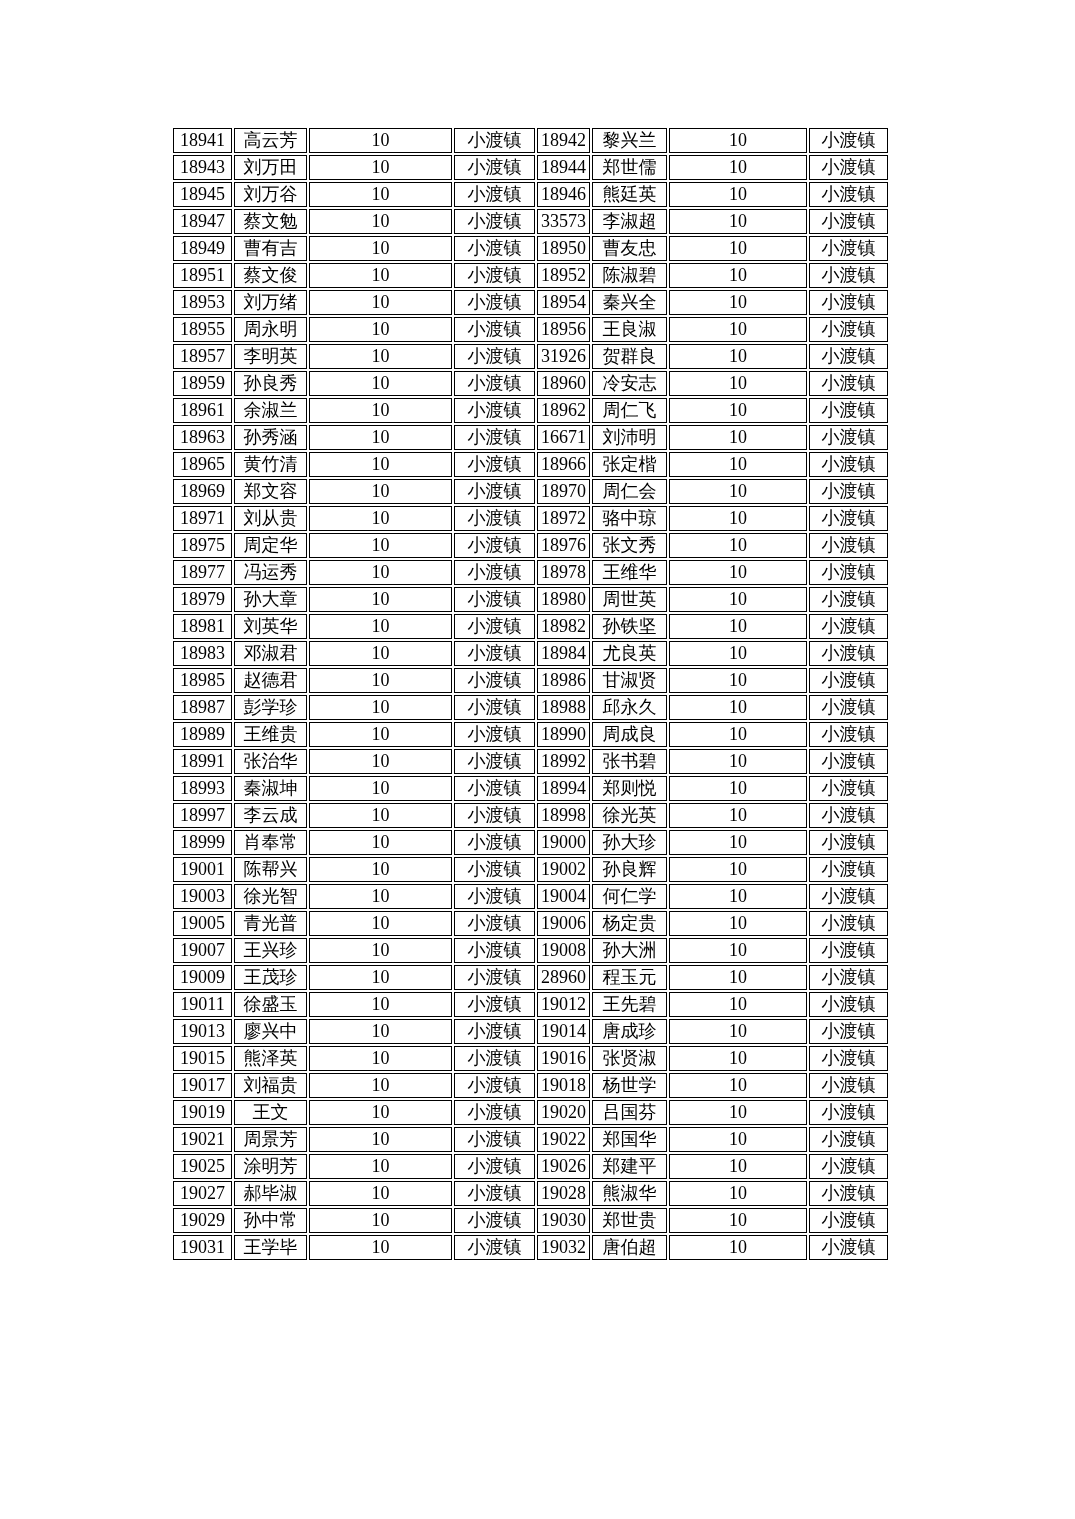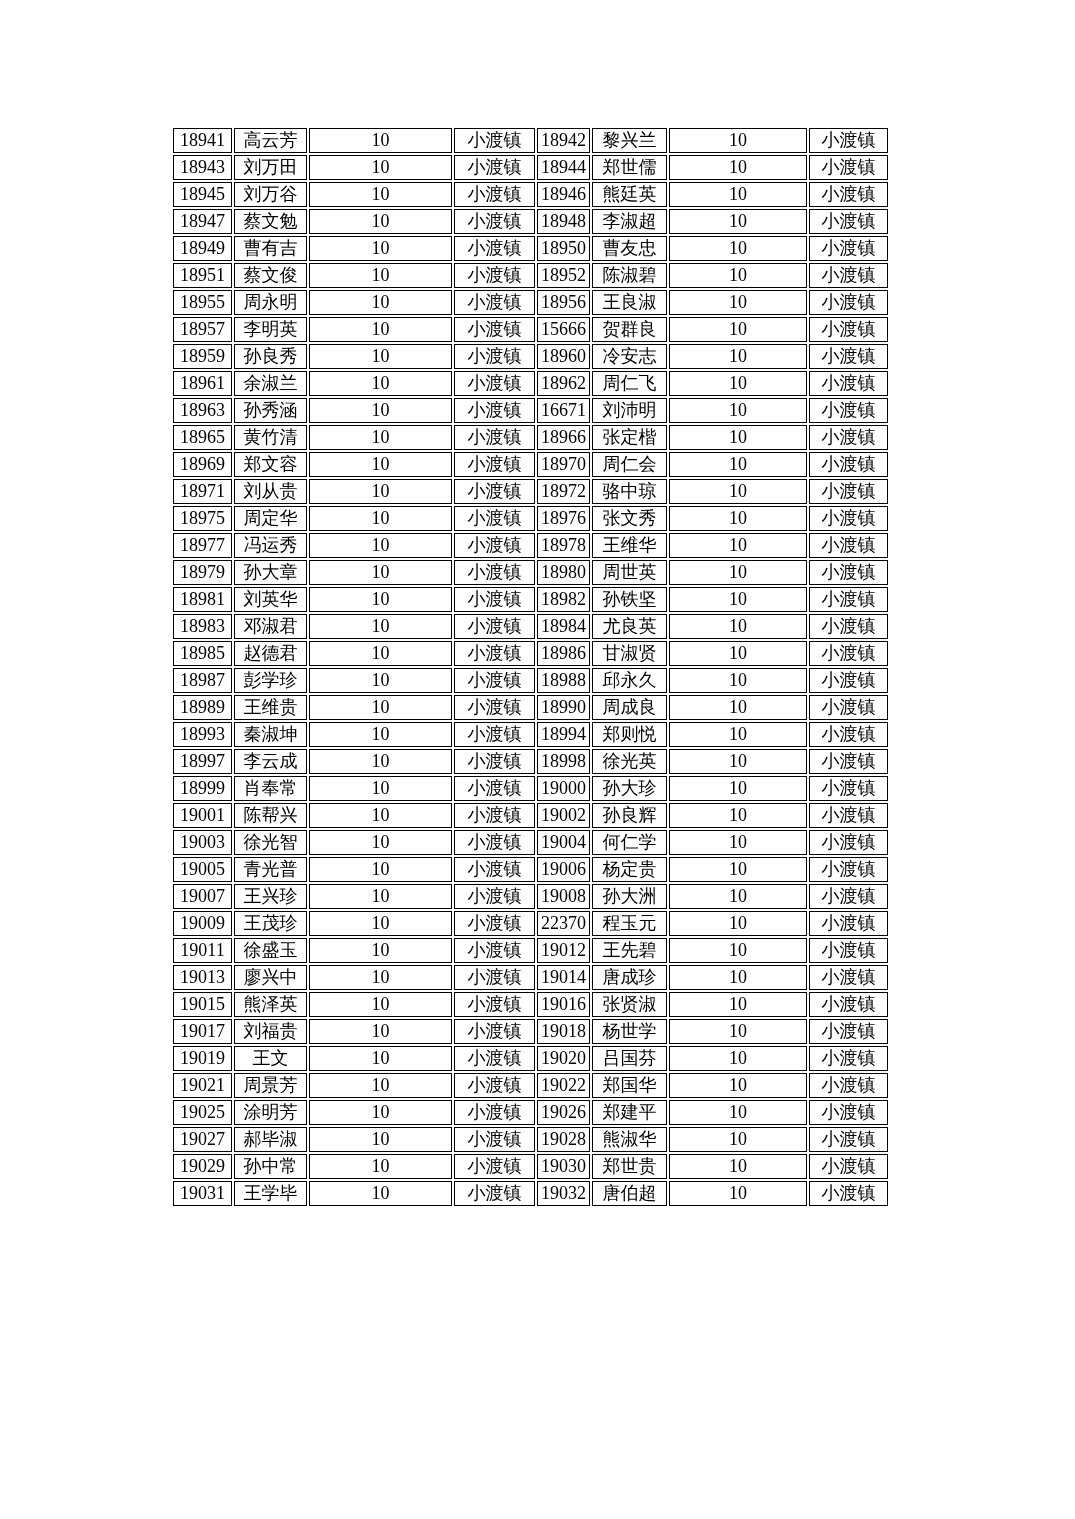--- a/index.html
+++ b/index.html
@@ -94,21 +94,21 @@
     <td>18946</td>
     <td>熊廷英</td>
     <td>10</td>
     <td>小渡镇</td>
   </tr>
         <tr>
     <td>18947</td>
     <td>蔡文勉</td>
     <td>10</td>
     <td>小渡镇</td>
-    <td>18948</td>
+    <td>33573</td>
     <td>李淑超</td>
     <td>10</td>
     <td>小渡镇</td>
   </tr>
         <tr>
     <td>18949</td>
     <td>曹有吉</td>
     <td>10</td>
     <td>小渡镇</td>
     <td>18950</td>
@@ -120,35 +120,45 @@
     <td>18951</td>
     <td>蔡文俊</td>
     <td>10</td>
     <td>小渡镇</td>
     <td>18952</td>
     <td>陈淑碧</td>
     <td>10</td>
     <td>小渡镇</td>
   </tr>
         <tr>
+    <td>18953</td>
+    <td>刘万绪</td>
+    <td>10</td>
+    <td>小渡镇</td>
+    <td>18954</td>
+    <td>秦兴全</td>
+    <td>10</td>
+    <td>小渡镇</td>
+  </tr>
+        <tr>
     <td>18955</td>
     <td>周永明</td>
     <td>10</td>
     <td>小渡镇</td>
     <td>18956</td>
     <td>王良淑</td>
     <td>10</td>
     <td>小渡镇</td>
   </tr>
         <tr>
     <td>18957</td>
     <td>李明英</td>
     <td>10</td>
     <td>小渡镇</td>
-    <td>15666</td>
+    <td>31926</td>
     <td>贺群良</td>
     <td>10</td>
     <td>小渡镇</td>
   </tr>
         <tr>
     <td>18959</td>
     <td>孙良秀</td>
     <td>10</td>
     <td>小渡镇</td>
     <td>18960</td>
@@ -280,20 +290,30 @@
     <td>18989</td>
     <td>王维贵</td>
     <td>10</td>
     <td>小渡镇</td>
     <td>18990</td>
     <td>周成良</td>
     <td>10</td>
     <td>小渡镇</td>
   </tr>
         <tr>
+    <td>18991</td>
+    <td>张治华</td>
+    <td>10</td>
+    <td>小渡镇</td>
+    <td>18992</td>
+    <td>张书碧</td>
+    <td>10</td>
+    <td>小渡镇</td>
+  </tr>
+        <tr>
     <td>18993</td>
     <td>秦淑坤</td>
     <td>10</td>
     <td>小渡镇</td>
     <td>18994</td>
     <td>郑则悦</td>
     <td>10</td>
     <td>小渡镇</td>
   </tr>
         <tr>
@@ -354,21 +374,21 @@
     <td>19008</td>
     <td>孙大洲</td>
     <td>10</td>
     <td>小渡镇</td>
   </tr>
         <tr>
     <td>19009</td>
     <td>王茂珍</td>
     <td>10</td>
     <td>小渡镇</td>
-    <td>22370</td>
+    <td>28960</td>
     <td>程玉元</td>
     <td>10</td>
     <td>小渡镇</td>
   </tr>
         <tr>
     <td>19011</td>
     <td>徐盛玉</td>
     <td>10</td>
     <td>小渡镇</td>
     <td>19012</td>

